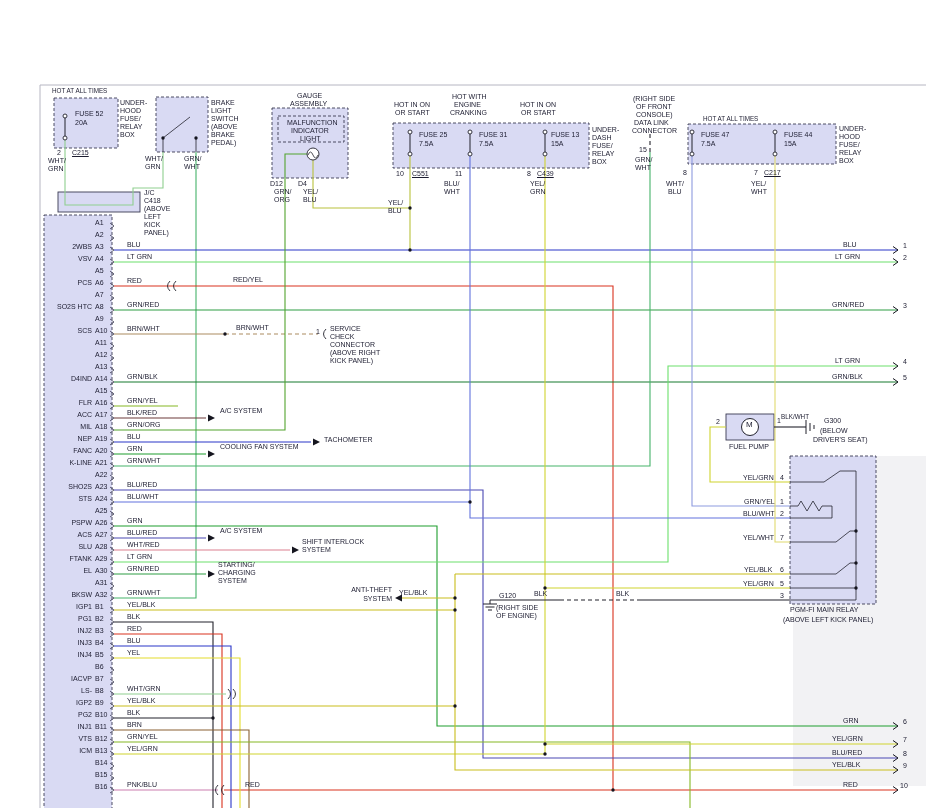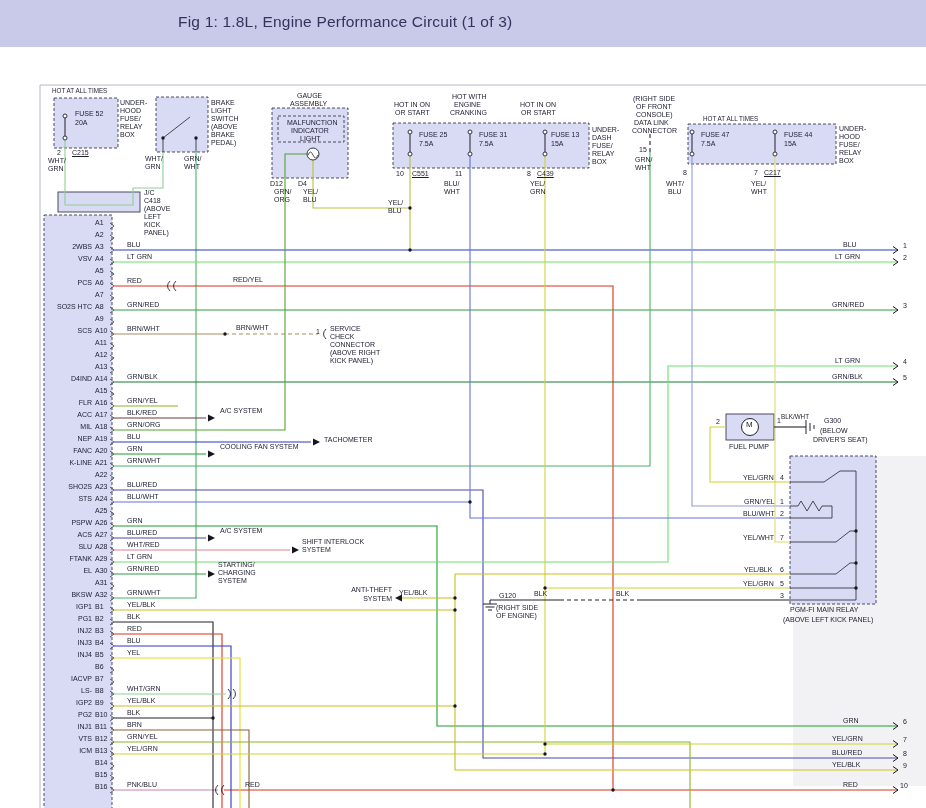--- a/index.html
+++ b/index.html
@@ -8,23 +8,20 @@
   .titlebar{position:absolute;left:0;top:0;width:926px;height:47px;}
   .title{position:absolute;left:178px;top:13px;font-size:15.5px;letter-spacing:.2px;}
   .wiring{position:absolute;left:0;top:0;}
   .label-layer{position:absolute;left:0;top:0;width:926px;height:808px;}
   .label-layer span.lbl{position:absolute;font-size:7px;line-height:1.12;color:#1c1c30;white-space:nowrap;}
 </style>
 </head>
 <body>
 
 <div class="page">
-  <header class="titlebar" style="background: rgb(201, 202, 233); color: rgb(51, 51, 92);">
-    <div class="title">Fig 1: 1.8L, Engine Performance Circuit (1 of 3)</div>
-  </header>
   <svg class="wiring" width="926" height="808" viewBox="0 0 926 808">
       <rect x="793" y="456" width="133" height="330" fill="#f2f2f4" stroke="none" stroke-width="0.9" stroke-dasharray="none"></rect>
       <rect x="54" y="98" width="64" height="50" fill="#d9daf3" stroke="#3a3a52" stroke-width="0.9" stroke-dasharray="3,2"></rect>
       <rect x="156" y="97" width="52" height="55" fill="#d9daf3" stroke="#3a3a52" stroke-width="0.9" stroke-dasharray="3,2"></rect>
       <rect x="58" y="192" width="82" height="20" fill="#d9daf3" stroke="#3a3a52" stroke-width="0.9" stroke-dasharray="none"></rect>
       <rect x="272" y="108" width="76" height="70" fill="#d9daf3" stroke="#3a3a52" stroke-width="0.9" stroke-dasharray="3,2"></rect>
       <rect x="278" y="116" width="66" height="26" fill="none" stroke="#3a3a52" stroke-width="0.9" stroke-dasharray="3,2"></rect>
       <rect x="393" y="123" width="196" height="45" fill="#d9daf3" stroke="#3a3a52" stroke-width="0.9" stroke-dasharray="3,2"></rect>
       <rect x="688" y="124" width="148" height="40" fill="#d9daf3" stroke="#3a3a52" stroke-width="0.9" stroke-dasharray="3,2"></rect>
       <rect x="44" y="215" width="68" height="600" fill="#d9daf3" stroke="#3a3a52" stroke-width="0.9" stroke-dasharray="3,2"></rect>

